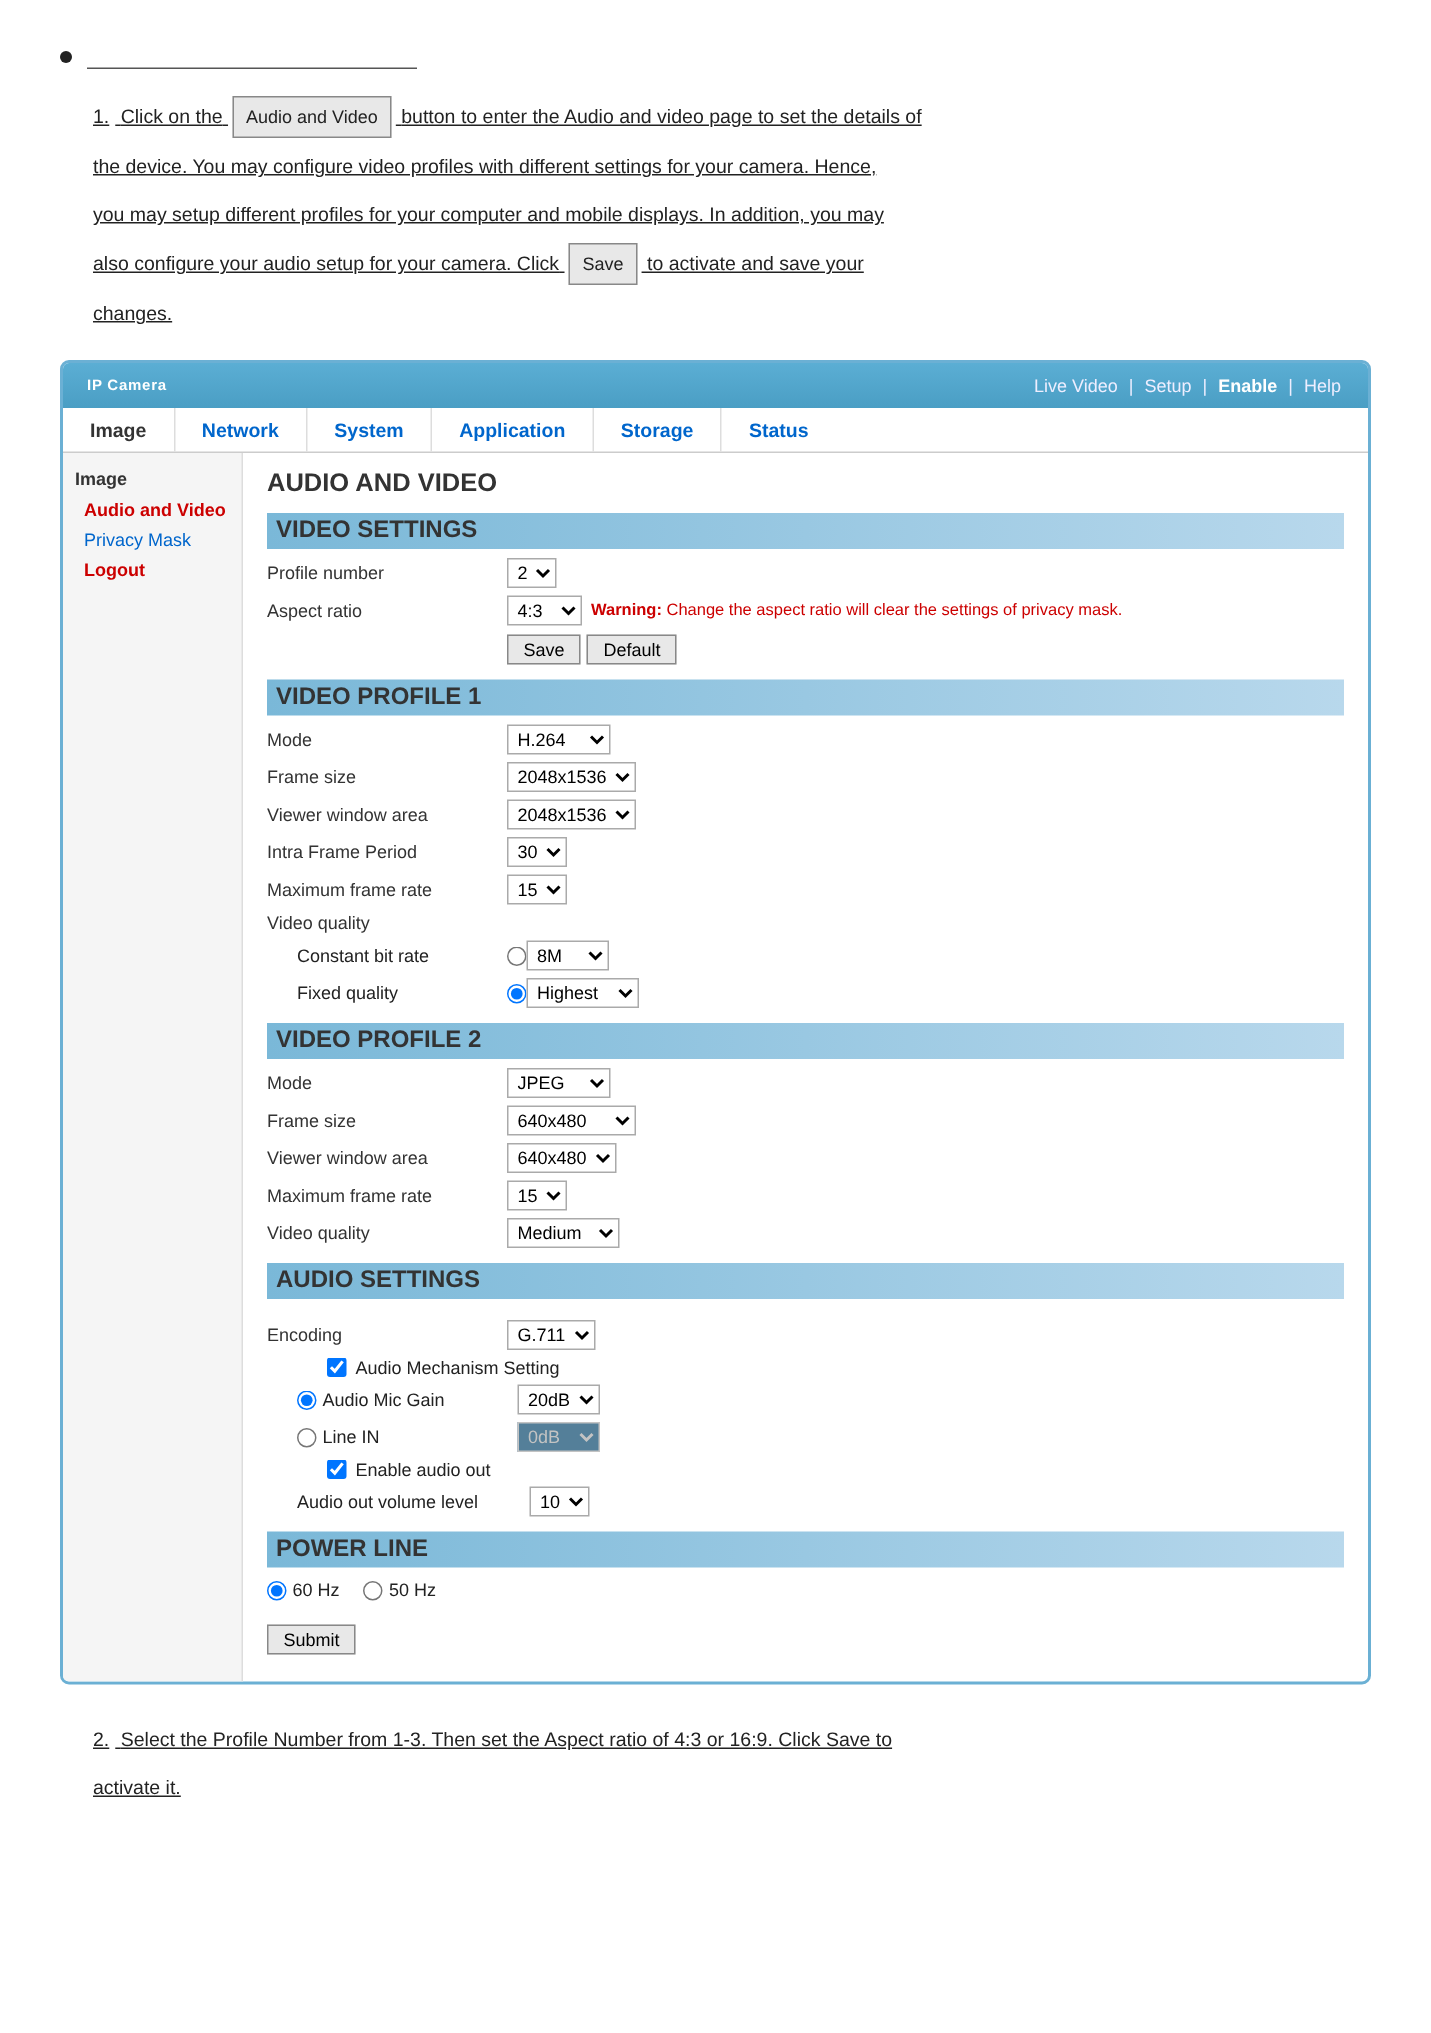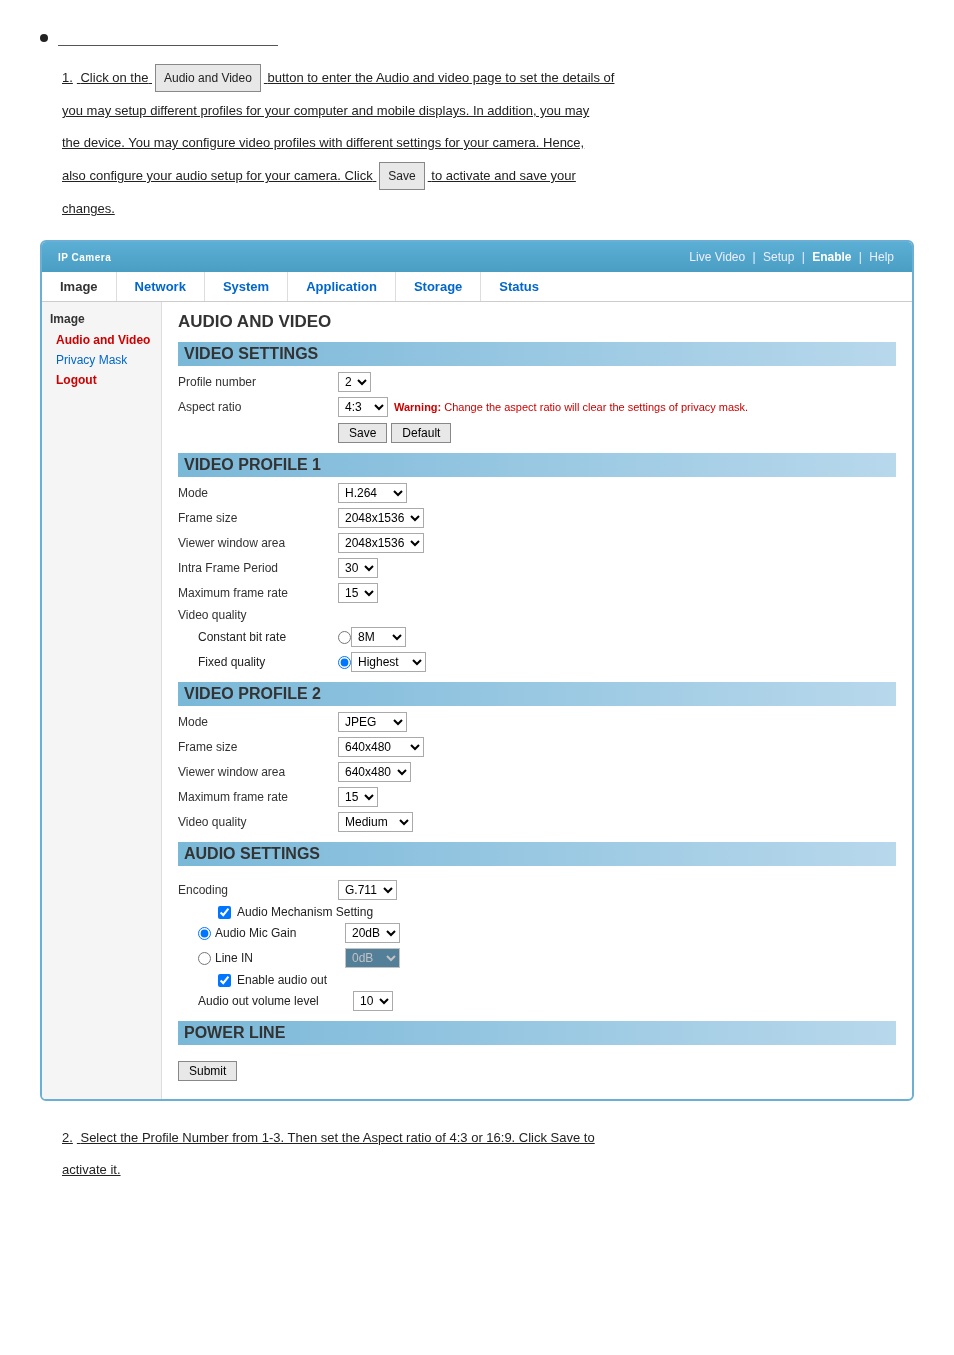--- a/index.html
+++ b/index.html
@@ -174,21 +174,21 @@
     .btn {
       padding: 2px 10px;
       font-size: 12px;
       border: 1px solid #888;
       background: #e8e8e8;
       cursor: pointer;
       margin-right: 4px;
     }
     .checkbox-row {
       display: flex;
-      align-items: flex-end;
+      align-items: flex-start;
       gap: 6px;
       font-size: 12px;
       margin-bottom: 4px;
       padding-left: 40px;
     }
     .indent {
       margin-left: 20px;
     }
     .hz-row {
       display: flex;
@@ -217,22 +217,22 @@
   <span class="underline-placeholder">&nbsp;</span>
 </div>
 
 <div class="step-block">
   <p>
     <span style="margin-right:4px;">1.</span>
     <span>Click on the</span>
     <span class="inline-placeholder">Audio and Video</span>
     <span>button to enter the Audio and video page to set the details of</span>
   </p>
+  <p>the device. You may configure video profiles with different settings for your camera. Hence,</p>
   <p>you may setup different profiles for your computer and mobile displays. In addition, you may</p>
-  <p>the device. You may configure video profiles with different settings for your camera. Hence,</p>
   <p>
     <span>also configure your audio setup for your camera. Click</span>
     <span class="inline-placeholder">Save</span>
     <span>to activate and save your</span>
   </p>
   <p>changes.</p>
 </div>
 
 <div class="camera-panel">
 
@@ -439,20 +439,30 @@
 
       <div class="form-row indent">
         <span style="width:155px; font-size:12px;">Audio out volume level</span>
         <select class="form-control">
           <option>1</option><option>2</option><option>5</option><option selected="">10</option><option>15</option><option>20</option>
         </select>
       </div>
 
       <div class="subsection-bar">POWER LINE</div>
 
+      <div class="hz-row">
+        <div class="hz-item">
+          <input type="radio" name="hz" checked="" style="">
+          <span>60 Hz</span>
+        </div>
+        <div class="hz-item">
+          <input type="radio" name="hz" style="">
+          <span>50 Hz</span>
+        </div>
+      </div>
 
       <div class="submit-row">
         <button class="btn">Submit</button>
       </div>
 
     </div>
   </div>
 </div>
 
 <div class="step-block">

